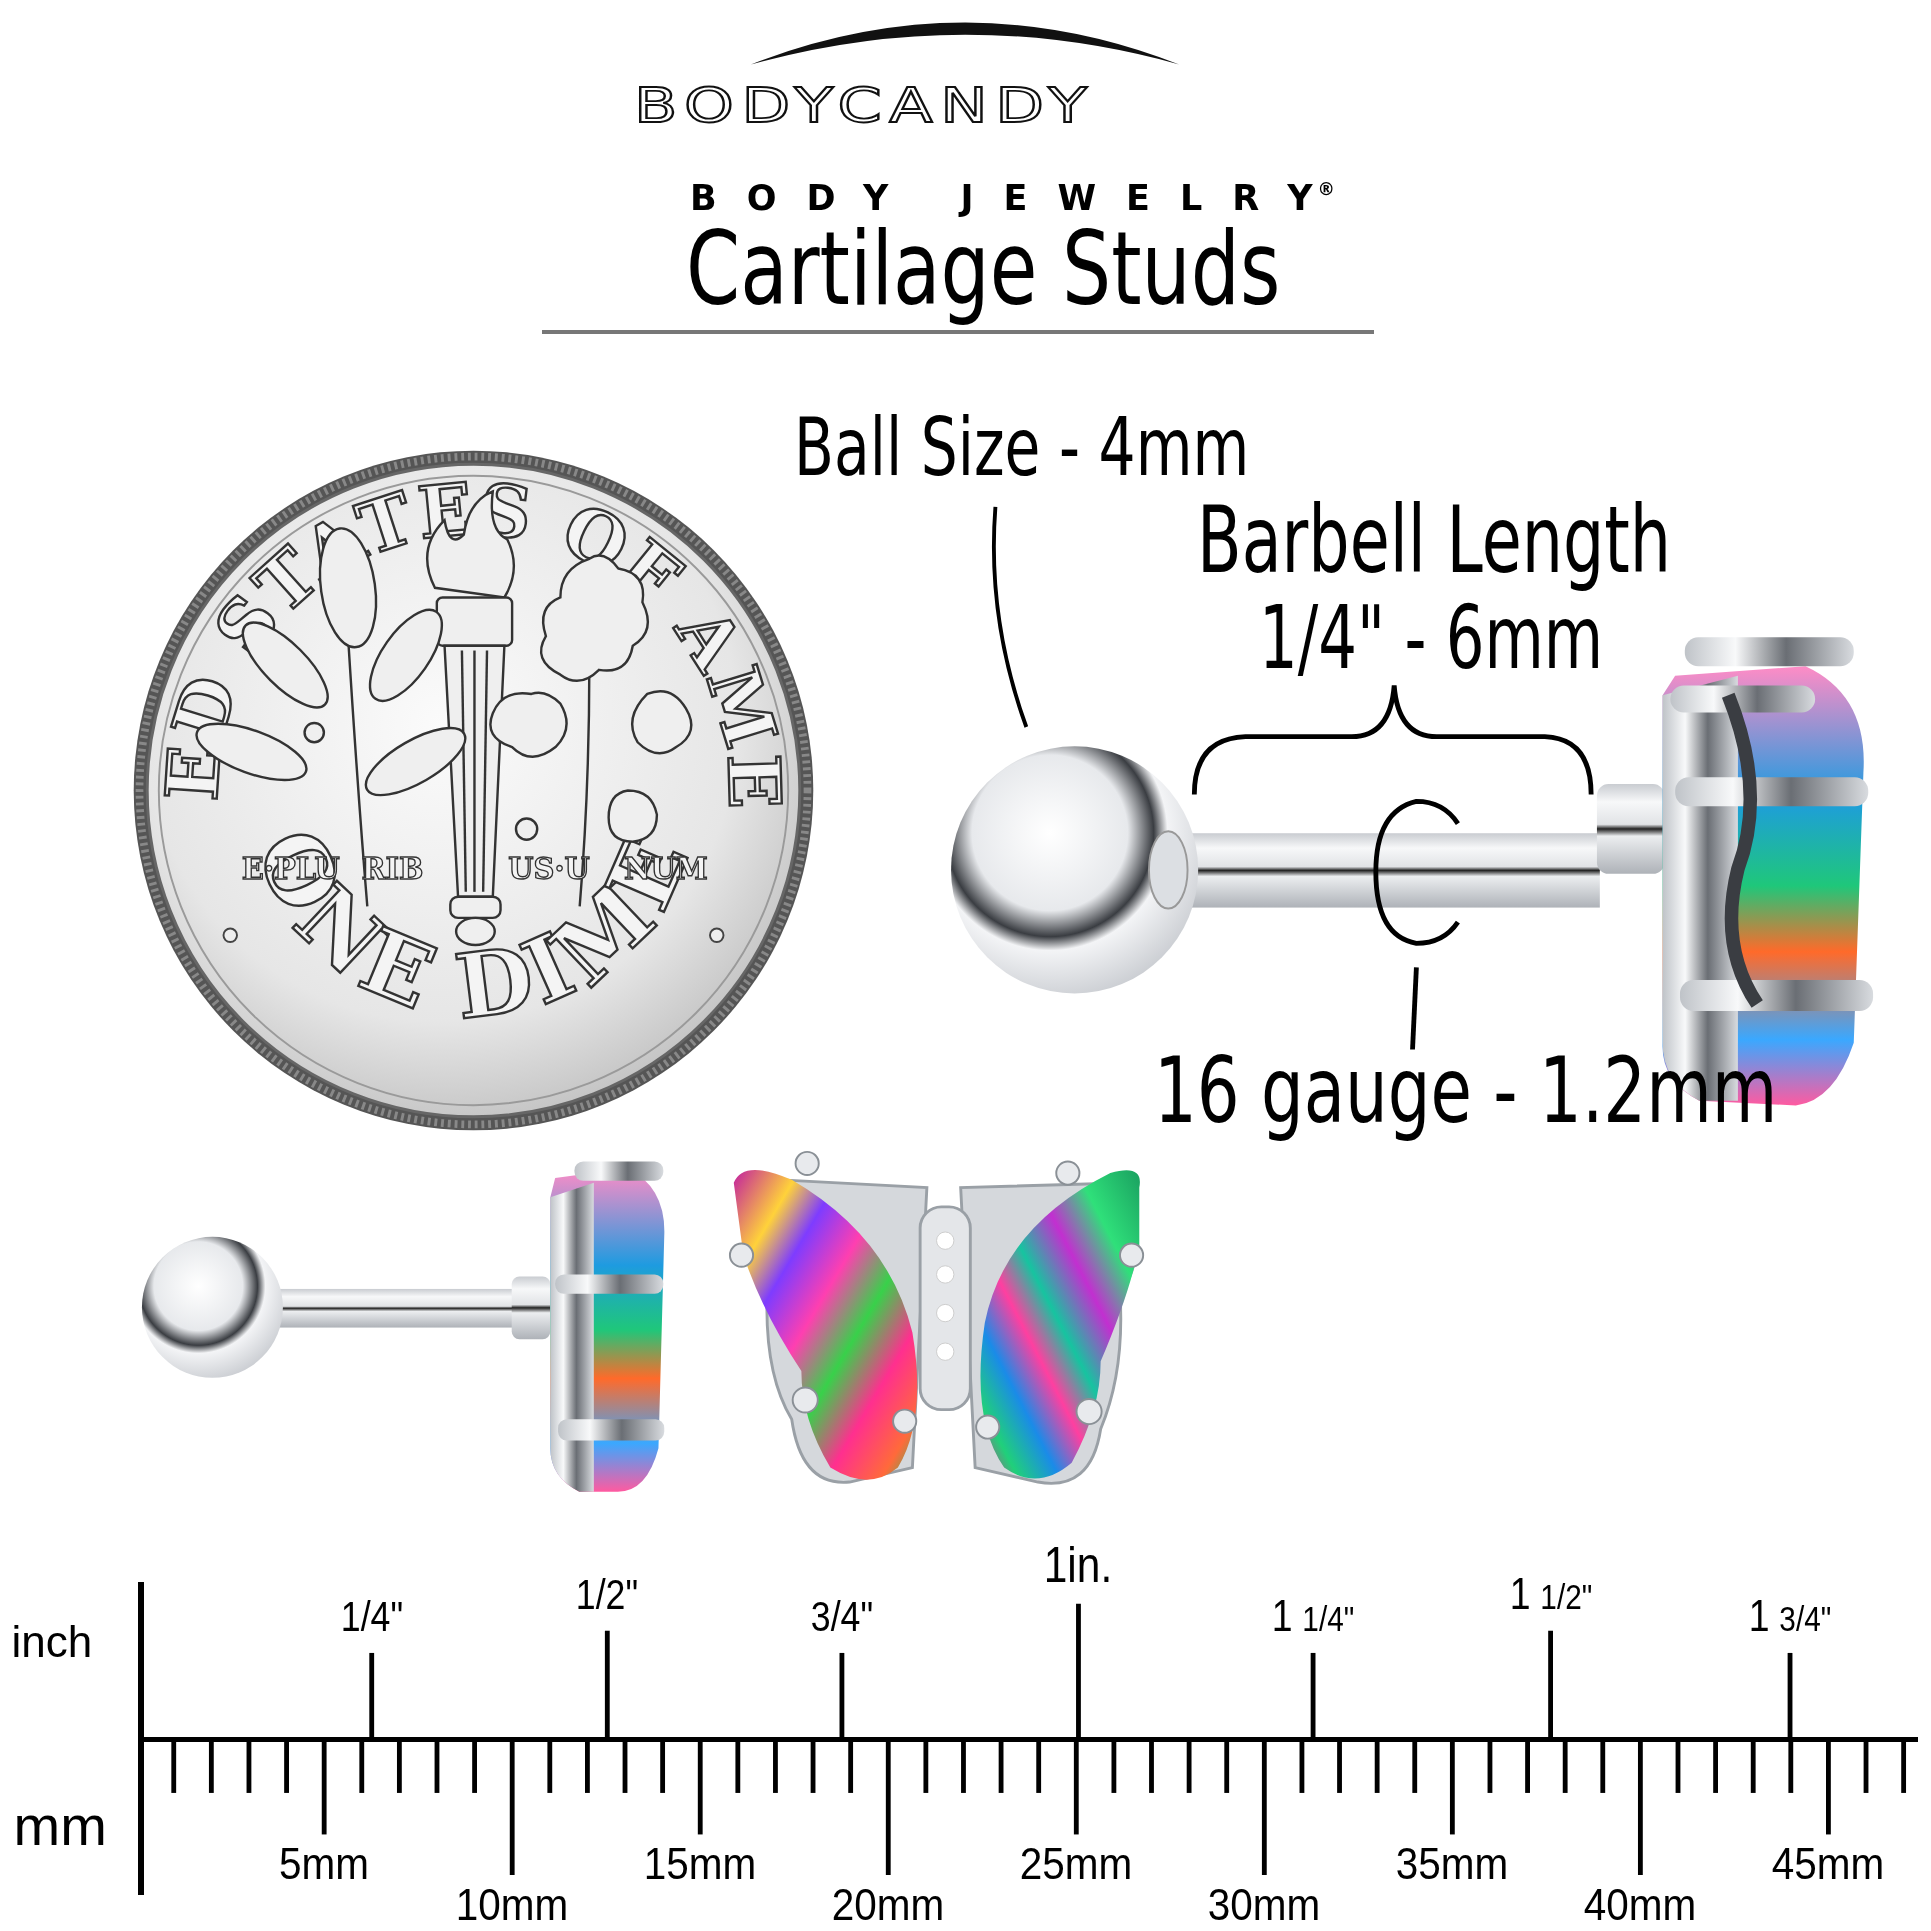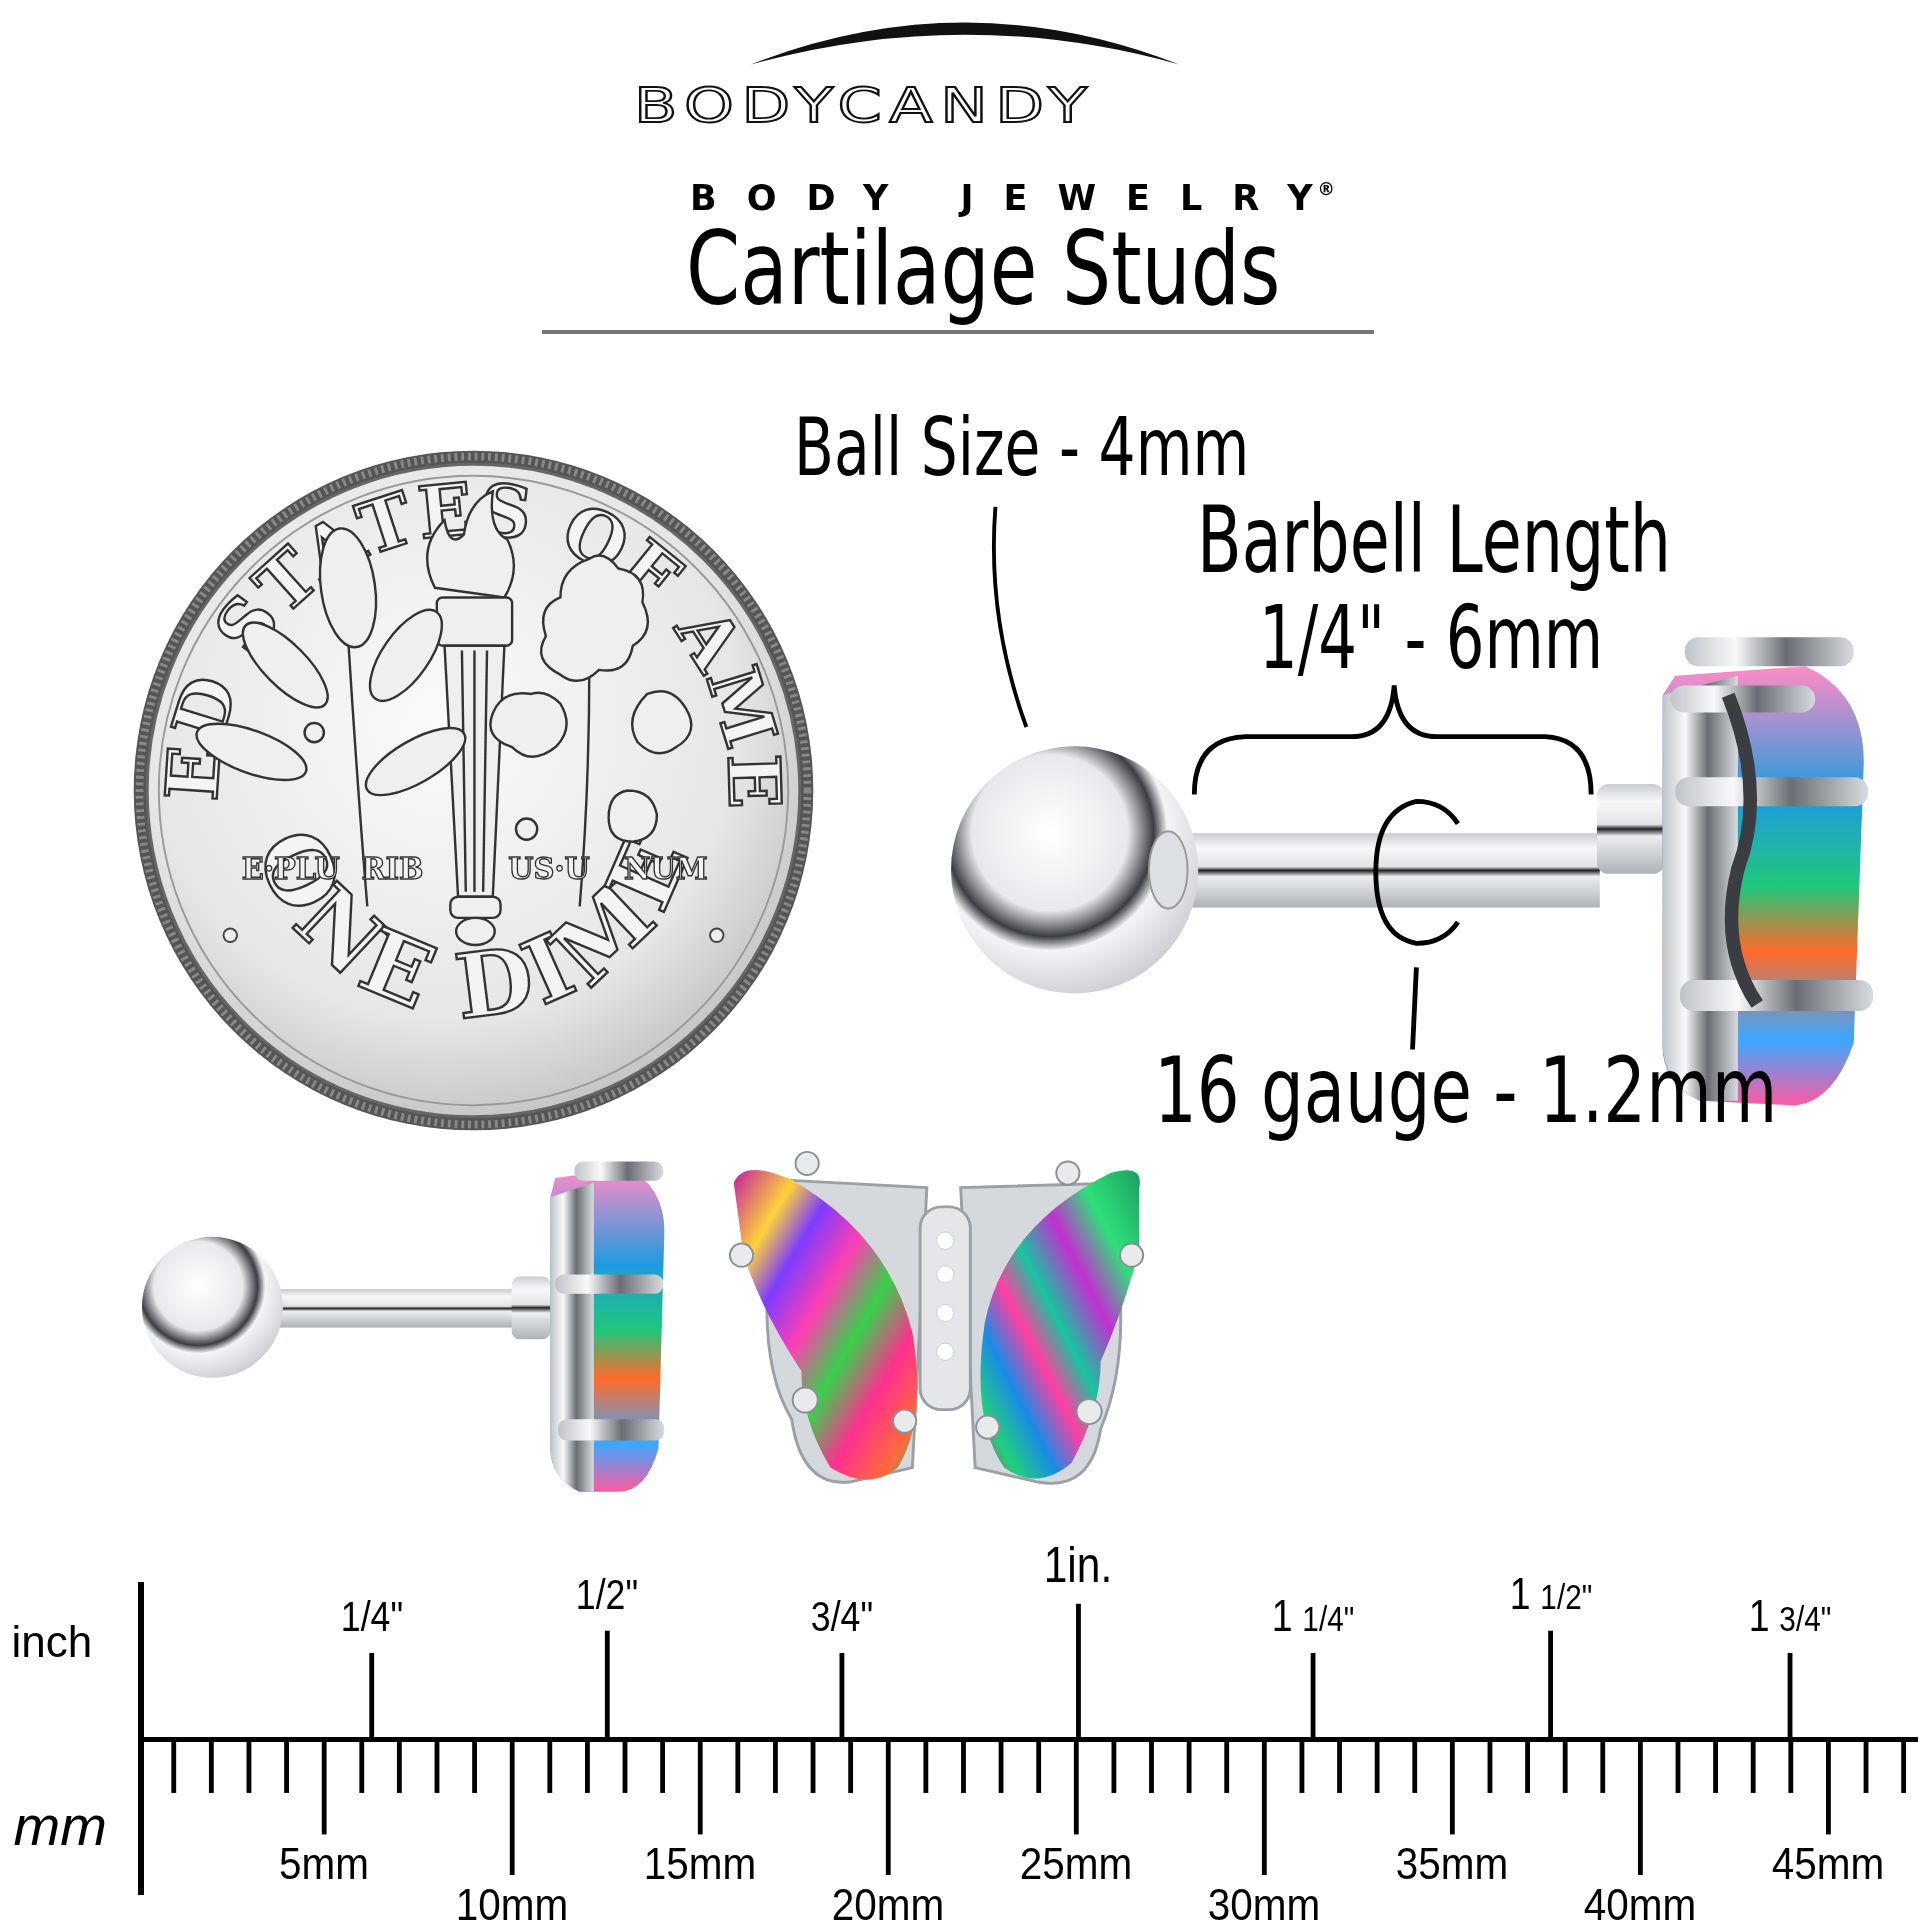--- a/index.html
+++ b/index.html
@@ -207,21 +207,21 @@
       <circle cx="1172" cy="1300" r="12"></circle>
     <circle cx="834" cy="1450" r="13"></circle>
       <circle cx="1128" cy="1462" r="13"></circle>
     <circle cx="937" cy="1472" r="12"></circle>
       <circle cx="1023" cy="1478" r="12"></circle>
   </g>
 </svg>
 
 <div>
   <div class="abs ruler-text" style="left:11.6px;top:1620px;font-size:44px;">inch</div>
-  <div class="abs ruler-text" style="left:13.5px;top:1798px;font-size:56px;font-style:italic;">mm</div>
+  <div class="abs ruler-text" style="left:13.5px;top:1798px;font-size:56px;">mm</div>
   <div class="abs" style="left:138px;top:1582px;width:5.8px;height:313px;background:#000;"></div>
   <div class="abs" style="left:138px;top:1737px;width:1780px;height:4.8px;background:#000;"></div>
   <svg id="ruler-svg" width="1931" height="1931" style="left:0;top:0" viewBox="0 0 2000 2000">
       <line x1="179.95" x2="179.95" y1="1802" y2="1857" stroke="#000" stroke-width="5"></line>
       <line x1="218.9" x2="218.9" y1="1802" y2="1857" stroke="#000" stroke-width="5"></line>
       <line x1="257.85" x2="257.85" y1="1802" y2="1857" stroke="#000" stroke-width="5"></line>
       <line x1="296.8" x2="296.8" y1="1802" y2="1857" stroke="#000" stroke-width="5"></line>
       <line x1="335.75" x2="335.75" y1="1802" y2="1900" stroke="#000" stroke-width="5"></line>
       <line x1="374.70000000000005" x2="374.70000000000005" y1="1802" y2="1857" stroke="#000" stroke-width="5"></line>
       <line x1="413.65000000000003" x2="413.65000000000003" y1="1802" y2="1857" stroke="#000" stroke-width="5"></line>

